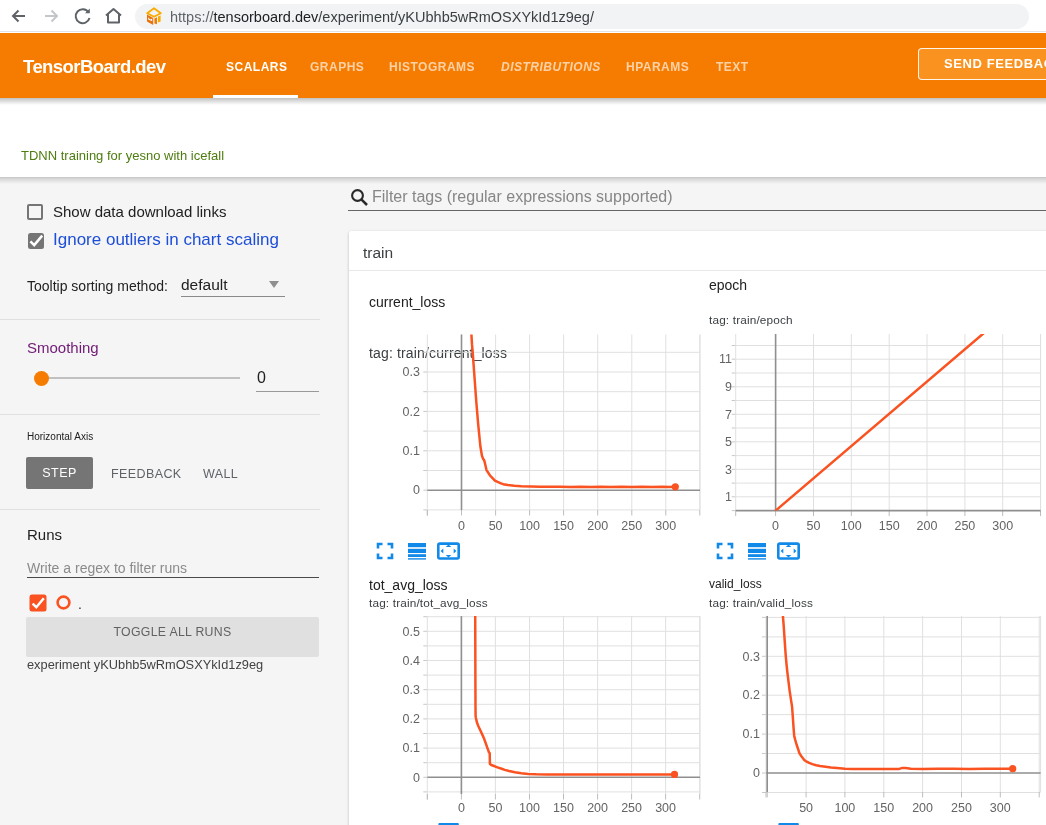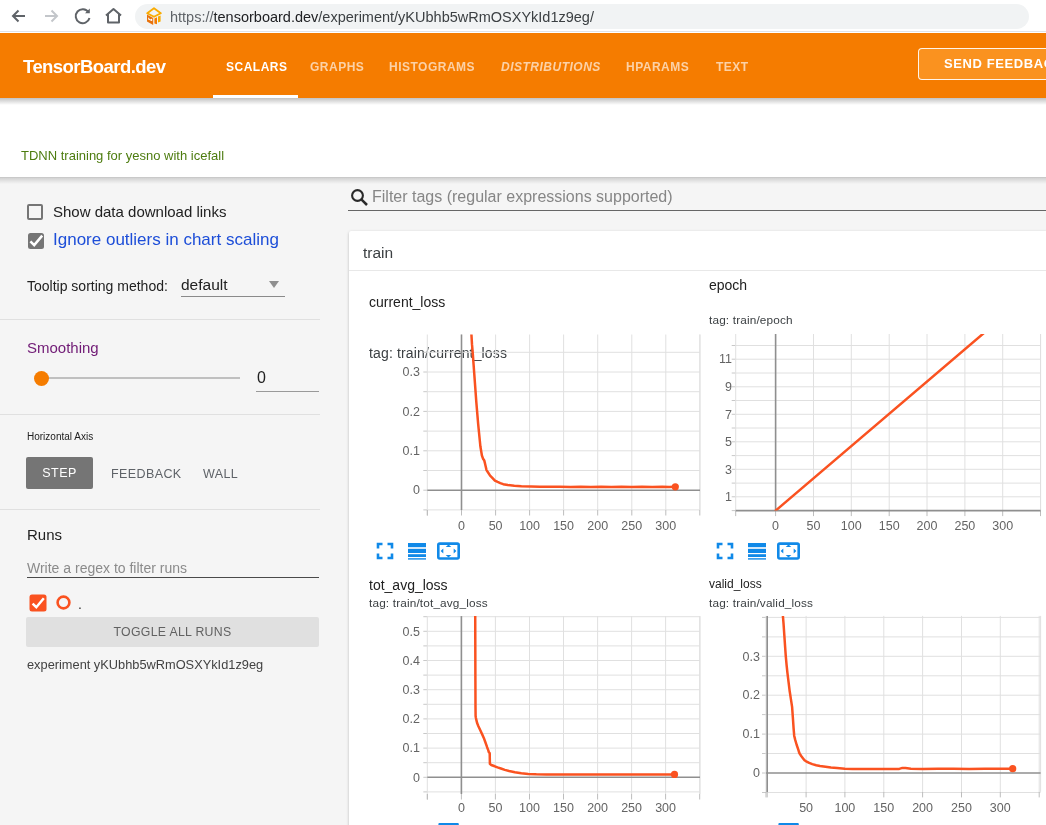--- a/index.html
+++ b/index.html
@@ -71,21 +71,21 @@
 <div class="abs" style="left:27px;top:560px;font-size:14px;color:#8b8b8b;">Write a regex to filter runs</div>
 <div class="abs" style="left:27px;top:577px;width:292px;height:1px;background:#4a4a4a;"></div>
 <svg style="position:absolute;left:29px;top:594px" width="18" height="18" viewBox="0 0 18 18">
  <rect x="0.5" y="0.5" width="17" height="17" rx="2.5" fill="#fa5220"></rect>
  <path d="M3.6 9.6 L7.3 13.2 L14.8 4.2" fill="none" stroke="#fff" stroke-width="2.5"></path>
 </svg>
 <svg style="position:absolute;left:56px;top:595px" width="15" height="15" viewBox="0 0 15 15">
  <circle cx="7.5" cy="7.5" r="5.9" fill="none" stroke="#fa5220" stroke-width="2.6"></circle>
 </svg>
 <div class="abs" style="left:78px;top:596px;font-size:14px;color:#333;">.</div>
-<div class="abs" style="left:26px;top:617px;width:293px;height:30px;background:#e0e0e0;border-radius:2px;color:#616161;font-size:12.3px;text-align:center;line-height:30px;letter-spacing:0.3px;">TOGGLE ALL RUNS</div>
+<div class="abs" style="left:26px;top:617px;width:293px;height:40px;background:#e0e0e0;border-radius:2px;color:#616161;font-size:12.3px;text-align:center;line-height:30px;letter-spacing:0.3px;">TOGGLE ALL RUNS</div>
 <div class="abs" style="left:27px;top:657px;font-size:12.8px;color:#424242;">experiment yKUbhb5wRmOSXYkId1z9eg</div>
 
 <svg style="position:absolute;left:350px;top:188px" width="19" height="19" viewBox="0 0 19 19">
  <circle cx="7.5" cy="7.5" r="5.4" fill="none" stroke="#2a2a2a" stroke-width="2.1"></circle>
  <path d="M11.6 11.6 L17 17" stroke="#2a2a2a" stroke-width="2.5"></path>
 </svg>
 <div class="abs" style="left:372px;top:188px;font-size:16px;color:#868686;">Filter tags (regular expressions supported)</div>
 <div class="abs" style="left:348px;top:210px;width:698px;height:1px;background:#666;"></div>
 
 <div class="abs" style="left:349px;top:231px;width:700px;height:600px;background:#fff;border-radius:2px;box-shadow:0 1px 3px rgba(0,0,0,0.25);"></div>

